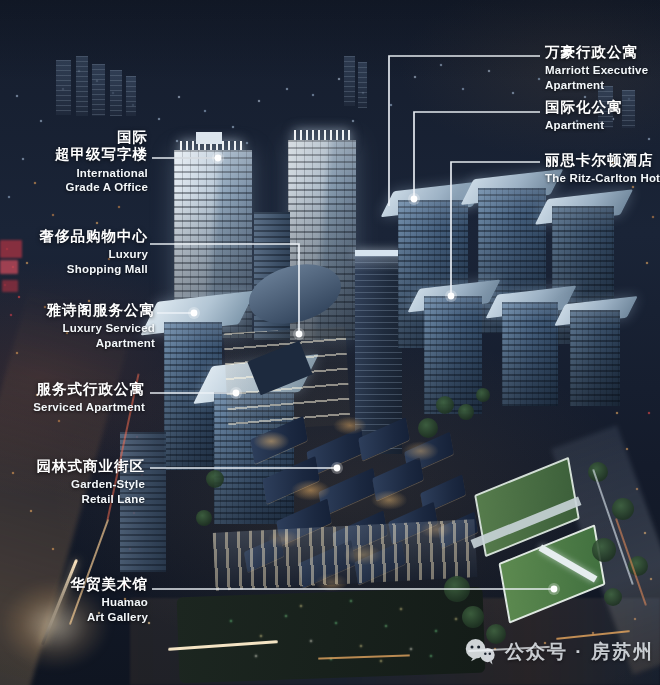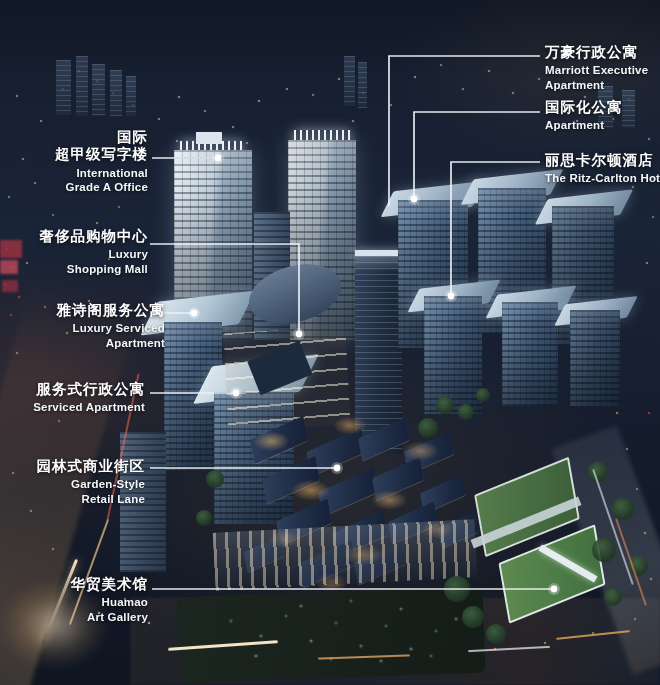--- a/index.html
+++ b/index.html
@@ -266,21 +266,21 @@
     <div class="zh">国际
 超甲级写字楼</div>
     <div class="en">International
 Grade A Office</div>
   </div>
   <div class="callout left" style="left:-2px;top:228px">
     <div class="zh">奢侈品购物中心</div>
     <div class="en">Luxury
 Shopping Mall</div>
   </div>
-  <div class="callout left" style="left:15px;top:302px">
+  <div class="callout left" style="left:5px;top:302px">
     <div class="zh">雅诗阁服务公寓</div>
     <div class="en">Luxury Serviced
 Apartment</div>
   </div>
   <div class="callout left" style="left:-5px;top:381px">
     <div class="zh">服务式行政公寓</div>
     <div class="en">Serviced Apartment</div>
   </div>
   <div class="callout left" style="left:-5px;top:458px">
     <div class="zh">园林式商业街区</div>
@@ -299,13 +299,28 @@
   </div>
   <div class="callout right" style="left:545px;top:99px">
     <div class="zh">国际化公寓</div>
     <div class="en">Apartment</div>
   </div>
   <div class="callout right" style="left:545px;top:152px">
     <div class="zh">丽思卡尔顿酒店</div>
     <div class="en">The Ritz-Carlton Hotel</div>
   </div>
 
+  <div class="watermark" style="left:464px;top:638px">
+    <span style="display:inline-flex;opacity:.85">
+      <svg width="32" height="27" viewBox="0 0 36 30">
+        <circle cx="13" cy="12" r="11" fill="#f0f4f8"></circle>
+        <circle cx="9" cy="10" r="1.7" fill="#18202e"></circle>
+          <circle cx="16.5" cy="10" r="1.7" fill="#18202e"></circle>
+        <path d="M10 22 L8 26 L14 23 Z" fill="#f0f4f8"></path>
+        <circle cx="26.5" cy="19" r="8" fill="#f0f4f8"></circle>
+        <circle cx="24" cy="17.5" r="1.4" fill="#18202e"></circle>
+          <circle cx="29" cy="17.5" r="1.4" fill="#18202e"></circle>
+        <path d="M29 26.5 L32 29.5 L31 25 Z" fill="#f0f4f8"></path>
+      </svg>
+    </span>
+    <span>公众号 · 房苏州</span>
+  </div>
 </div>
 
 </body></html>

